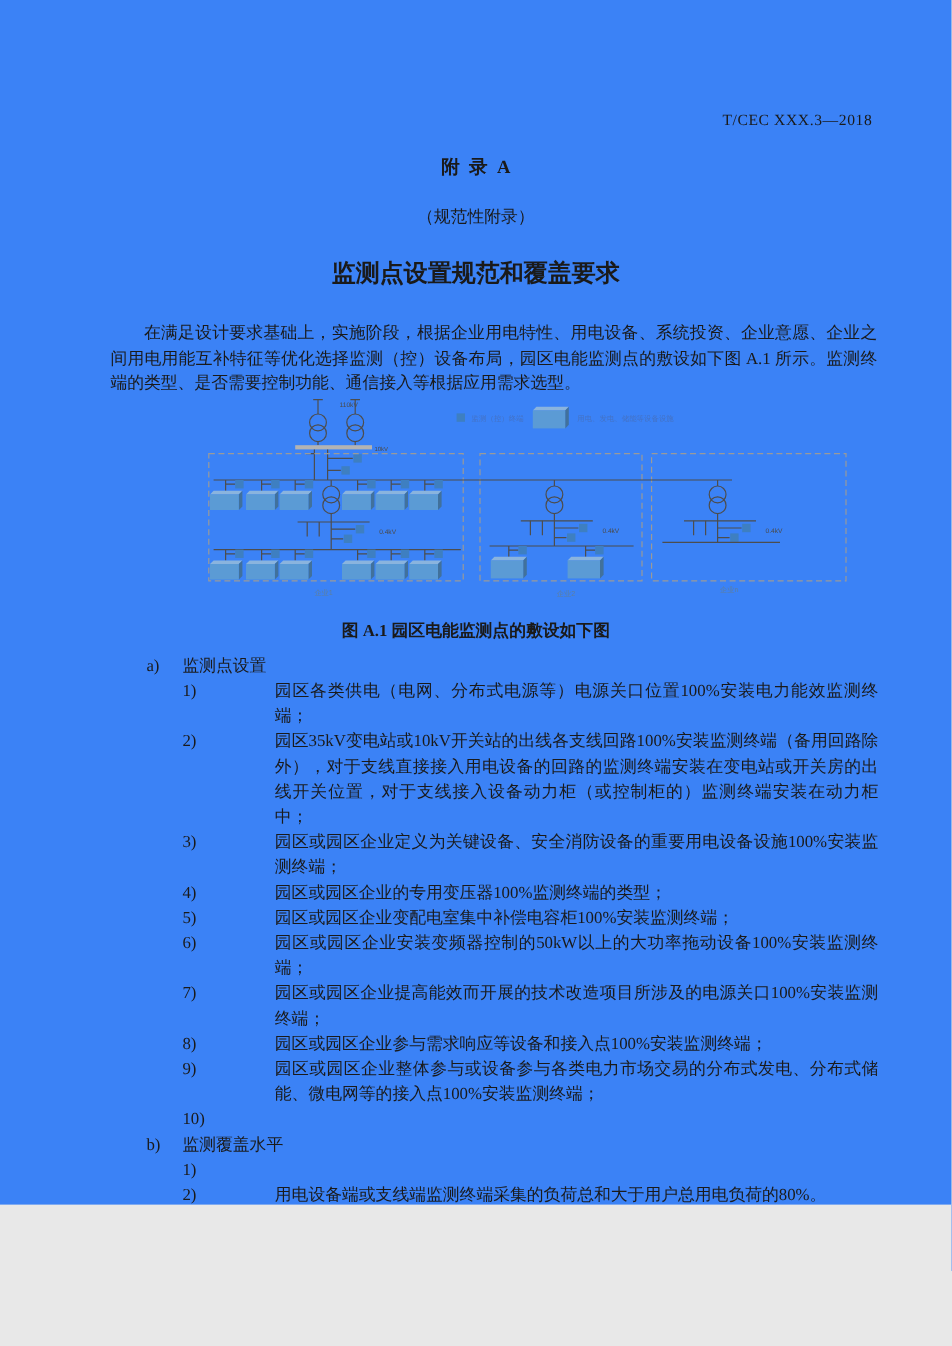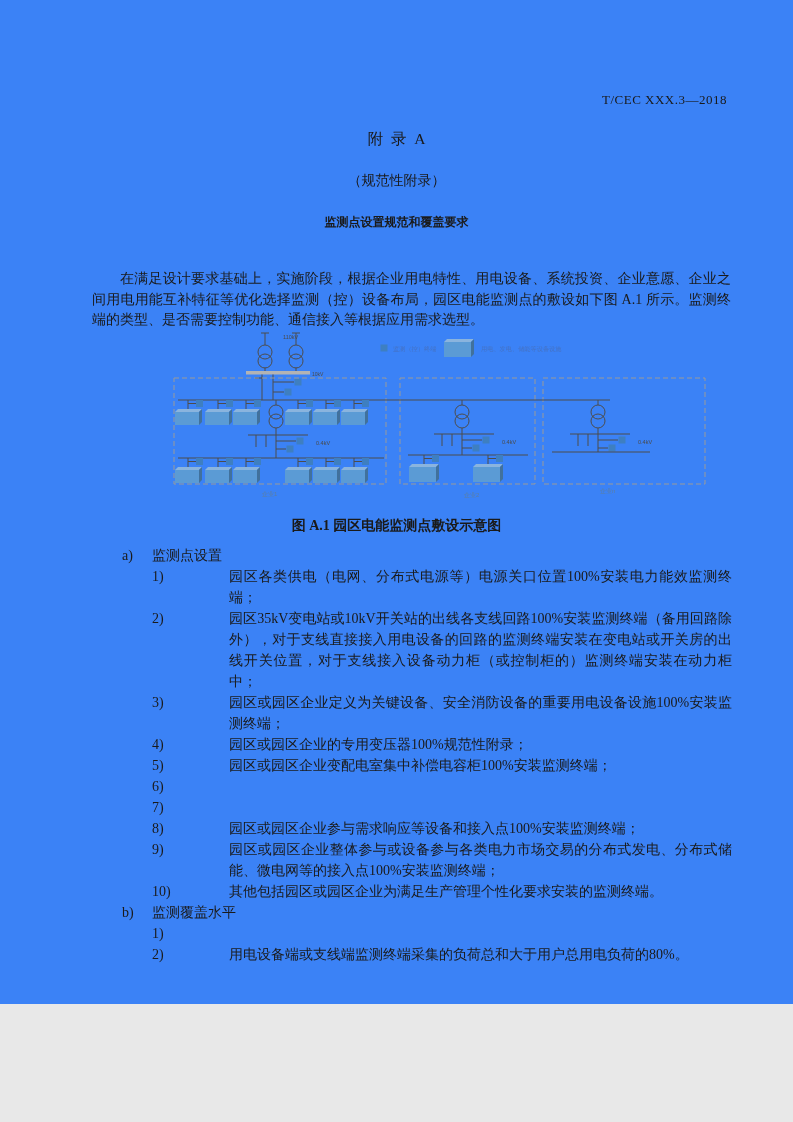--- a/index.html
+++ b/index.html
@@ -7,29 +7,29 @@
     position:relative; width:793px; height:1004px; background:#3b82f6;
     font-family:"Liberation Serif","DejaVu Serif",serif; color:#1a1a1a;
     overflow:hidden; margin:0 auto;
   }
   .doc-header {
     position:absolute; top:92px; right:66px;
     font-size:13px; letter-spacing:0.5px; white-space:pre;
   }
   .t-appendix {
     position:absolute; top:129px; left:0; width:100%; text-align:center;
-    font-size:15.5px; font-weight:normal; white-space:pre;
+    font-size:15.5px; font-weight:bold; white-space:pre;
   }
   .t-sub {
     position:absolute; top:172px; left:0; width:100%; text-align:center;
     font-size:14px; font-weight:normal;
   }
   .t-main {
     position:absolute; top:214px; left:0; width:100%; text-align:center;
-    font-size:12px; font-weight:bold;
+    font-size:20px; font-weight:bold;
   }
   .intro {
     position:absolute; top:255px; left:92px; width:639px;
     font-size:14px; line-height:20.7px; text-align:justify; text-indent:2em;
   }
   .figure-wrap { position:absolute; top:330px; left:150px; width:560px; height:178px; }
   .fig-caption {
     position:absolute; top:517px; left:0; width:100%; text-align:center;
     font-size:14px; font-weight:bold;
   }
@@ -253,64 +253,65 @@
         <line class="ln" x1="448" y1="110" x2="468" y2="110"></line>
         <use href="#msq" x="472" y="110"></use>
         <line class="ln" x1="448" y1="118" x2="458" y2="118"></line>
         <use href="#msq" x="462" y="118"></use>
         <text class="dtext" x="488" y="114" font-size="5.5">0.4kV</text>
         <line class="ln" x1="402" y1="122" x2="500" y2="122"></line>
       </g>
     </svg>
   </div>
 
-  <div class="fig-caption">图 A.1 园区电能监测点敷设示意图</div>
+  <div class="fig-caption">图 A.1 园区电能监测点的敷设如下图</div>
 
   <div class="lists">
     <div class="sec-row">
       <span class="sec-marker">a)</span>
       <span>监测点设置</span>
     </div>
     <div class="item-row">
         <span class="item-marker">1)</span>
         <span class="item-text">园区各类供电（电网、分布式电源等）电源关口位置100%安装电力能效监测终端；</span>
       </div>
     <div class="item-row">
         <span class="item-marker">2)</span>
         <span class="item-text">园区35kV变电站或10kV开关站的出线各支线回路100%安装监测终端（备用回路除外），对于支线直接接入用电设备的回路的监测终端安装在变电站或开关房的出线开关位置，对于支线接入设备动力柜（或控制柜的）监测终端安装在动力柜中；</span>
       </div>
     <div class="item-row">
         <span class="item-marker">3)</span>
         <span class="item-text">园区或园区企业定义为关键设备、安全消防设备的重要用电设备设施100%安装监测终端；</span>
       </div>
     <div class="item-row">
         <span class="item-marker">4)</span>
-        <span class="item-text">园区或园区企业的专用变压器100%规范性附录；</span>
+        <span class="item-text">园区或园区企业的专用变压器100%监测终端的类型；</span>
       </div>
     <div class="item-row">
         <span class="item-marker">5)</span>
         <span class="item-text">园区或园区企业变配电室集中补偿电容柜100%安装监测终端；</span>
       </div>
     <div class="item-row">
         <span class="item-marker">6)</span>
+        <span class="item-text">园区或园区企业安装变频器控制的50kW以上的大功率拖动设备100%安装监测终端；</span>
       </div>
     <div class="item-row">
         <span class="item-marker">7)</span>
+        <span class="item-text">园区或园区企业提高能效而开展的技术改造项目所涉及的电源关口100%安装监测终端；</span>
       </div>
     <div class="item-row">
         <span class="item-marker">8)</span>
         <span class="item-text">园区或园区企业参与需求响应等设备和接入点100%安装监测终端；</span>
       </div>
     <div class="item-row">
         <span class="item-marker">9)</span>
         <span class="item-text">园区或园区企业整体参与或设备参与各类电力市场交易的分布式发电、分布式储能、微电网等的接入点100%安装监测终端；</span>
       </div>
     <div class="item-row">
         <span class="item-marker">10)</span>
-        <span class="item-text">其他包括园区或园区企业为满足生产管理个性化要求安装的监测终端。</span>
       </div>
 
     <div class="sec-row">
       <span class="sec-marker">b)</span>
       <span>监测覆盖水平</span>
     </div>
     <div class="item-row">
         <span class="item-marker">1)</span>
       </div>
     <div class="item-row">

